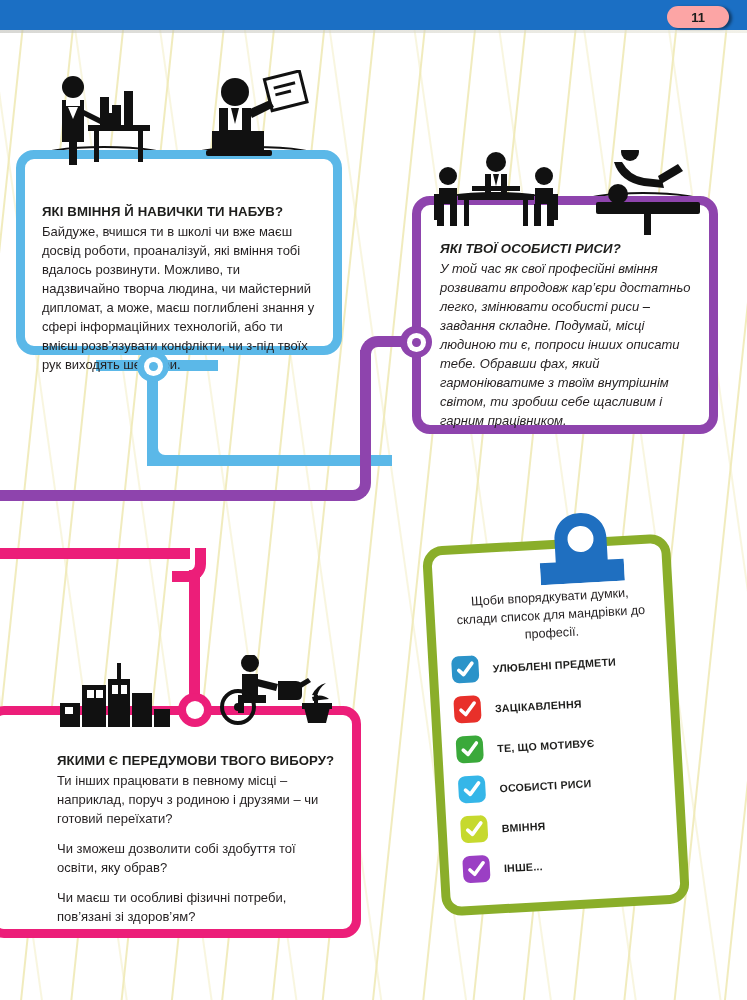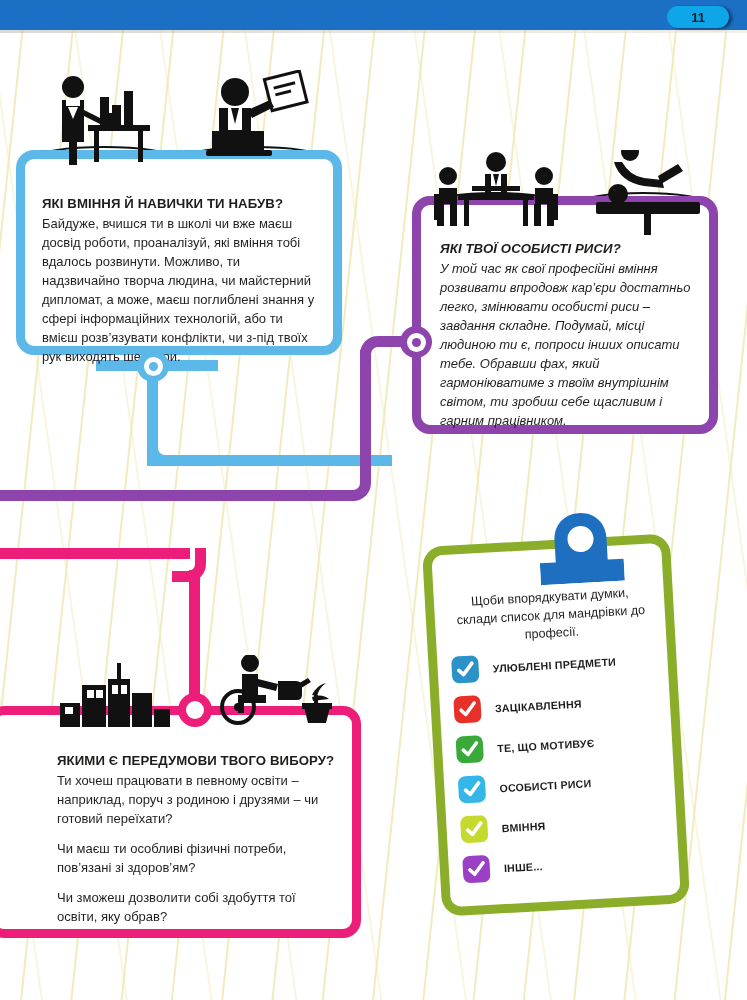--- a/index.html
+++ b/index.html
@@ -38,21 +38,21 @@
   #header-bar{
     position:absolute;left:0;top:0;width:747px;height:30px;
     background:#1b6fc4;z-index:6;
   }
   #header-bar:after{
     content:"";position:absolute;left:0;bottom:-3px;width:747px;height:3px;
     background:linear-gradient(90deg,#b9b9b2,#e7e5d6);opacity:.55;
   }
   #page-badge{
     position:absolute;right:18px;top:6px;width:62px;height:22px;
-    background:#0ea5e9;border-radius:11px;
+    background:#fca5a5;border-radius:11px;
     display:flex;align-items:center;justify-content:center;
     color:#1d1d1b;font-size:13px;font-weight:bold;z-index:8;
     box-shadow:3px 1px 3px rgba(0,0,0,.45);
   }
 
   
   .conn{position:absolute;z-index:2;}
   .node{
     position:absolute;z-index:5;border-radius:50%;
     display:flex;align-items:center;justify-content:center;
@@ -70,21 +70,21 @@
   .card-text{
     font-size:13px;color:#231f20;line-height:1.46;margin:0;
   }
   .card-text + .card-text{margin-top:11px;}
 
   
   #card-skills{
     left:16px;top:150px;width:326px;height:205px;
     border-width:9px;border-color:#5bb8e8;border-radius:18px;
   }
-  #card-skills .card-body{padding:37px 15px 10px 17px;}
+  #card-skills .card-body{padding:37px 15px 10px 17px;margin-top:8px;}
 
   
   #card-traits{
     left:412px;top:196px;width:306px;height:238px;
     border-width:9px;border-color:#8e44ad;border-radius:18px;font-style:italic;
   }
   #card-traits .card-body{padding:36px 16px 10px 19px;}
 
   
   #card-prereq{
@@ -307,23 +307,23 @@
 </div>
 <div class="pedestal" style="left:208px;top:708px;width:140px;height:32px;">
   <div class="ped-bot" style="left:0;top:11px;width:140px;height:21px;"></div>
   <div class="ped-side" style="left:0;top:10px;width:140px;height:11px;"></div>
   <div class="ped-top" style="left:0;top:0;width:140px;height:21px;box-sizing:border-box;"></div>
 </div>
 
 <div class="card" id="card-prereq">
   <div class="card-body">
     <p class="card-title">ЯКИМИ Є ПЕРЕДУМОВИ ТВОГО ВИБОРУ?</p>
-    <p class="card-text">Ти хочеш працювати в певному освіти – наприклад, поруч з родиною і друзями – чи готовий переїхати?</p>
+    <p class="card-text">Ти інших працювати в певному місці – наприклад, поруч з родиною і друзями – чи готовий переїхати?</p>
+    <p class="card-text">Чи зможеш дозволити собі здобуття тої освіти, яку обрав?</p>
     <p class="card-text">Чи маєш ти  особливі фізичні потреби, пов’язані зі здоров’ям?</p>
-    <p class="card-text">Чи зможеш дозволити собі здобуття тої освіти, яку обрав?</p>
   </div>
 </div>
 
 <svg id="clip-head" viewBox="0 0 84 70">
   <path d="M42 0 C58 0 68 12 68 26 L68 48 L84 48 L84 70 L0 70 L0 48 L16 48 L16 26 C16 12 26 0 42 0 Z" fill="#1f6fc0"></path>
   <circle cx="42" cy="26" r="13" fill="#ffffff"></circle>
 </svg>
 
 <div id="checklist">
   <div id="checklist-intro">Щоби впорядкувати  думки, склади список для мандрівки до професії.</div>

